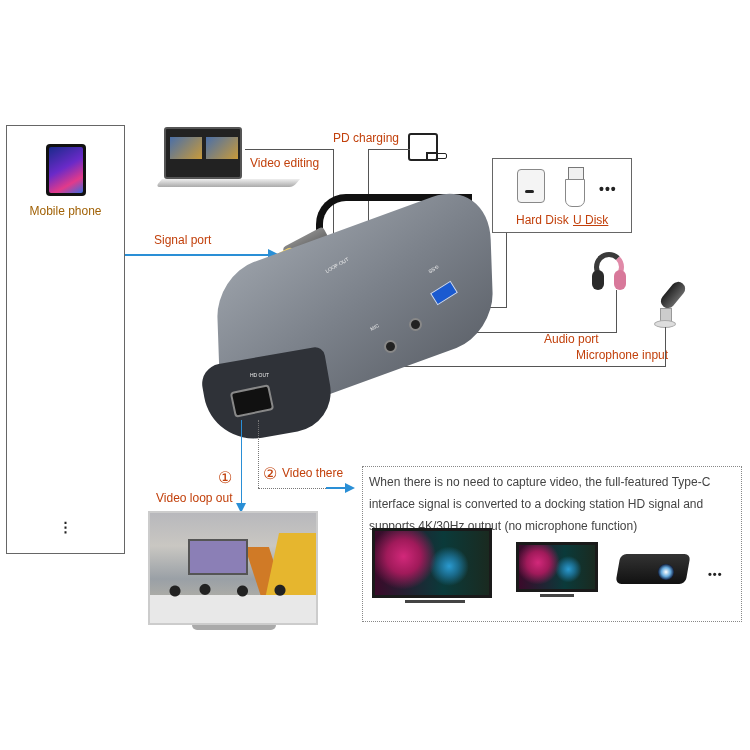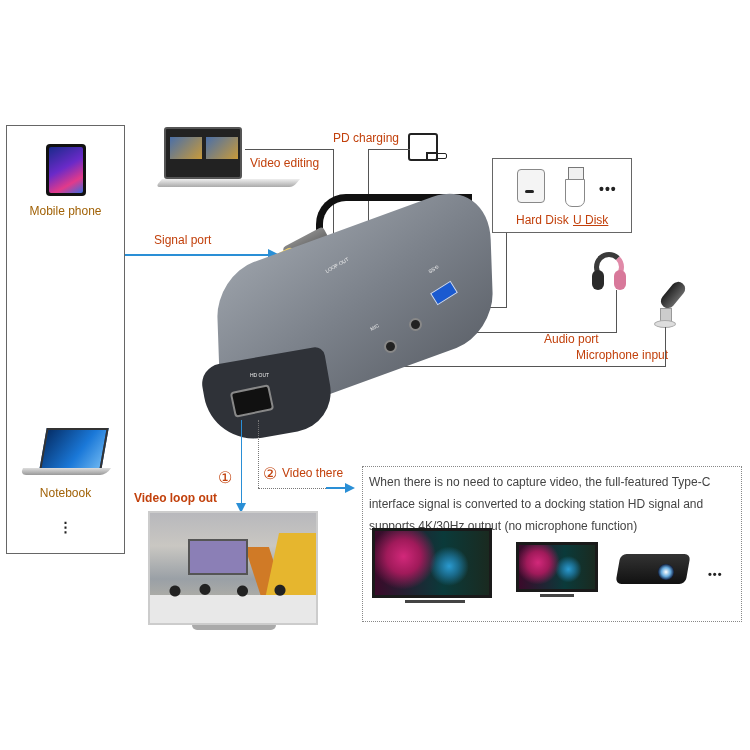--- a/index.html
+++ b/index.html
@@ -101,27 +101,20 @@
   .proj .lens { position:absolute; left:40px; top:20px; width:16px; height:16px; background:radial-gradient(circle,#fff 0,#6ad 40%,#124 70%); border-radius:50%; }
 </style>
 </head>
 <body>
 
 <div id="devices" class="abs">
   <div class="dev" style="top:18px;">
     <div class="phone"></div>
     <span class="cap" style="margin-top:8px;">Mobile phone</span>
   </div>
-  <div class="dev" style="top:302px;">
-    <div class="laptop">
-        <div class="scr"></div>
-        <div class="base"></div>
-      </div>
-    <span class="cap" style="margin-top:8px;">Notebook</span>
-  </div>
   <div class="vdots" style="top:398px;">⋮</div>
 </div>
 
 <div class="blue" style="left:125px;top:254px;width:146px;height:1.5px;"></div>
 <div class="abs" style="left:268px;top:249px;width:0;height:0;border-left:10px solid #2a8fd6;border-top:5px solid transparent;border-bottom:5px solid transparent;"></div>
 <span class="lbl" style="left:154px;top:233px;">Signal port</span>
 
 <div class="mac">
   <div class="scr">
       <div class="p1"></div>
@@ -181,21 +174,21 @@
 <div class="jack" style="left:409px;top:318px;"></div>
 <div class="jack" style="left:384px;top:340px;"></div>
 <span class="hub-txt" style="left:250px;top:372px;">HD OUT</span>
 <span class="hub-txt" style="left:324px;top:262px;transform:rotate(-30deg);">LOOP OUT</span>
 <span class="hub-txt" style="left:428px;top:266px;transform:rotate(-30deg);">SS⟲</span>
 <span class="hub-txt" style="left:370px;top:324px;transform:rotate(-30deg);">MIC</span>
 
 <div class="line" style="left:241px;top:420px;width:1px;height:85px;background:#2a8fd6;"></div>
 <div class="abs" style="left:236px;top:503px;width:0;height:0;border-top:10px solid #2a8fd6;border-left:5px solid transparent;border-right:5px solid transparent;"></div>
 <span class="lbl" style="left:218px;top:468px;font-size:16px;">①</span>
-<span class="lbl" style="left:134px;top:491px;font-weight:bold;">Video loop out</span>
+<span class="lbl" style="left:156px;top:491px;">Video loop out</span>
 
 <div class="dot-v" style="left:258px;top:420px;height:68px;"></div>
 <div class="dot-h" style="left:258px;top:488px;width:68px;"></div>
 <div class="blue" style="left:326px;top:487px;width:20px;height:1.5px;"></div>
 <div class="abs" style="left:345px;top:483px;width:0;height:0;border-left:10px solid #2a8fd6;border-top:5px solid transparent;border-bottom:5px solid transparent;"></div>
 <span class="lbl" style="left:263px;top:464px;font-size:16px;">②</span>
 <span class="lbl" style="left:282px;top:466px;">Video there</span>
 
 <div class="tv1">
   <div class="org"></div>

